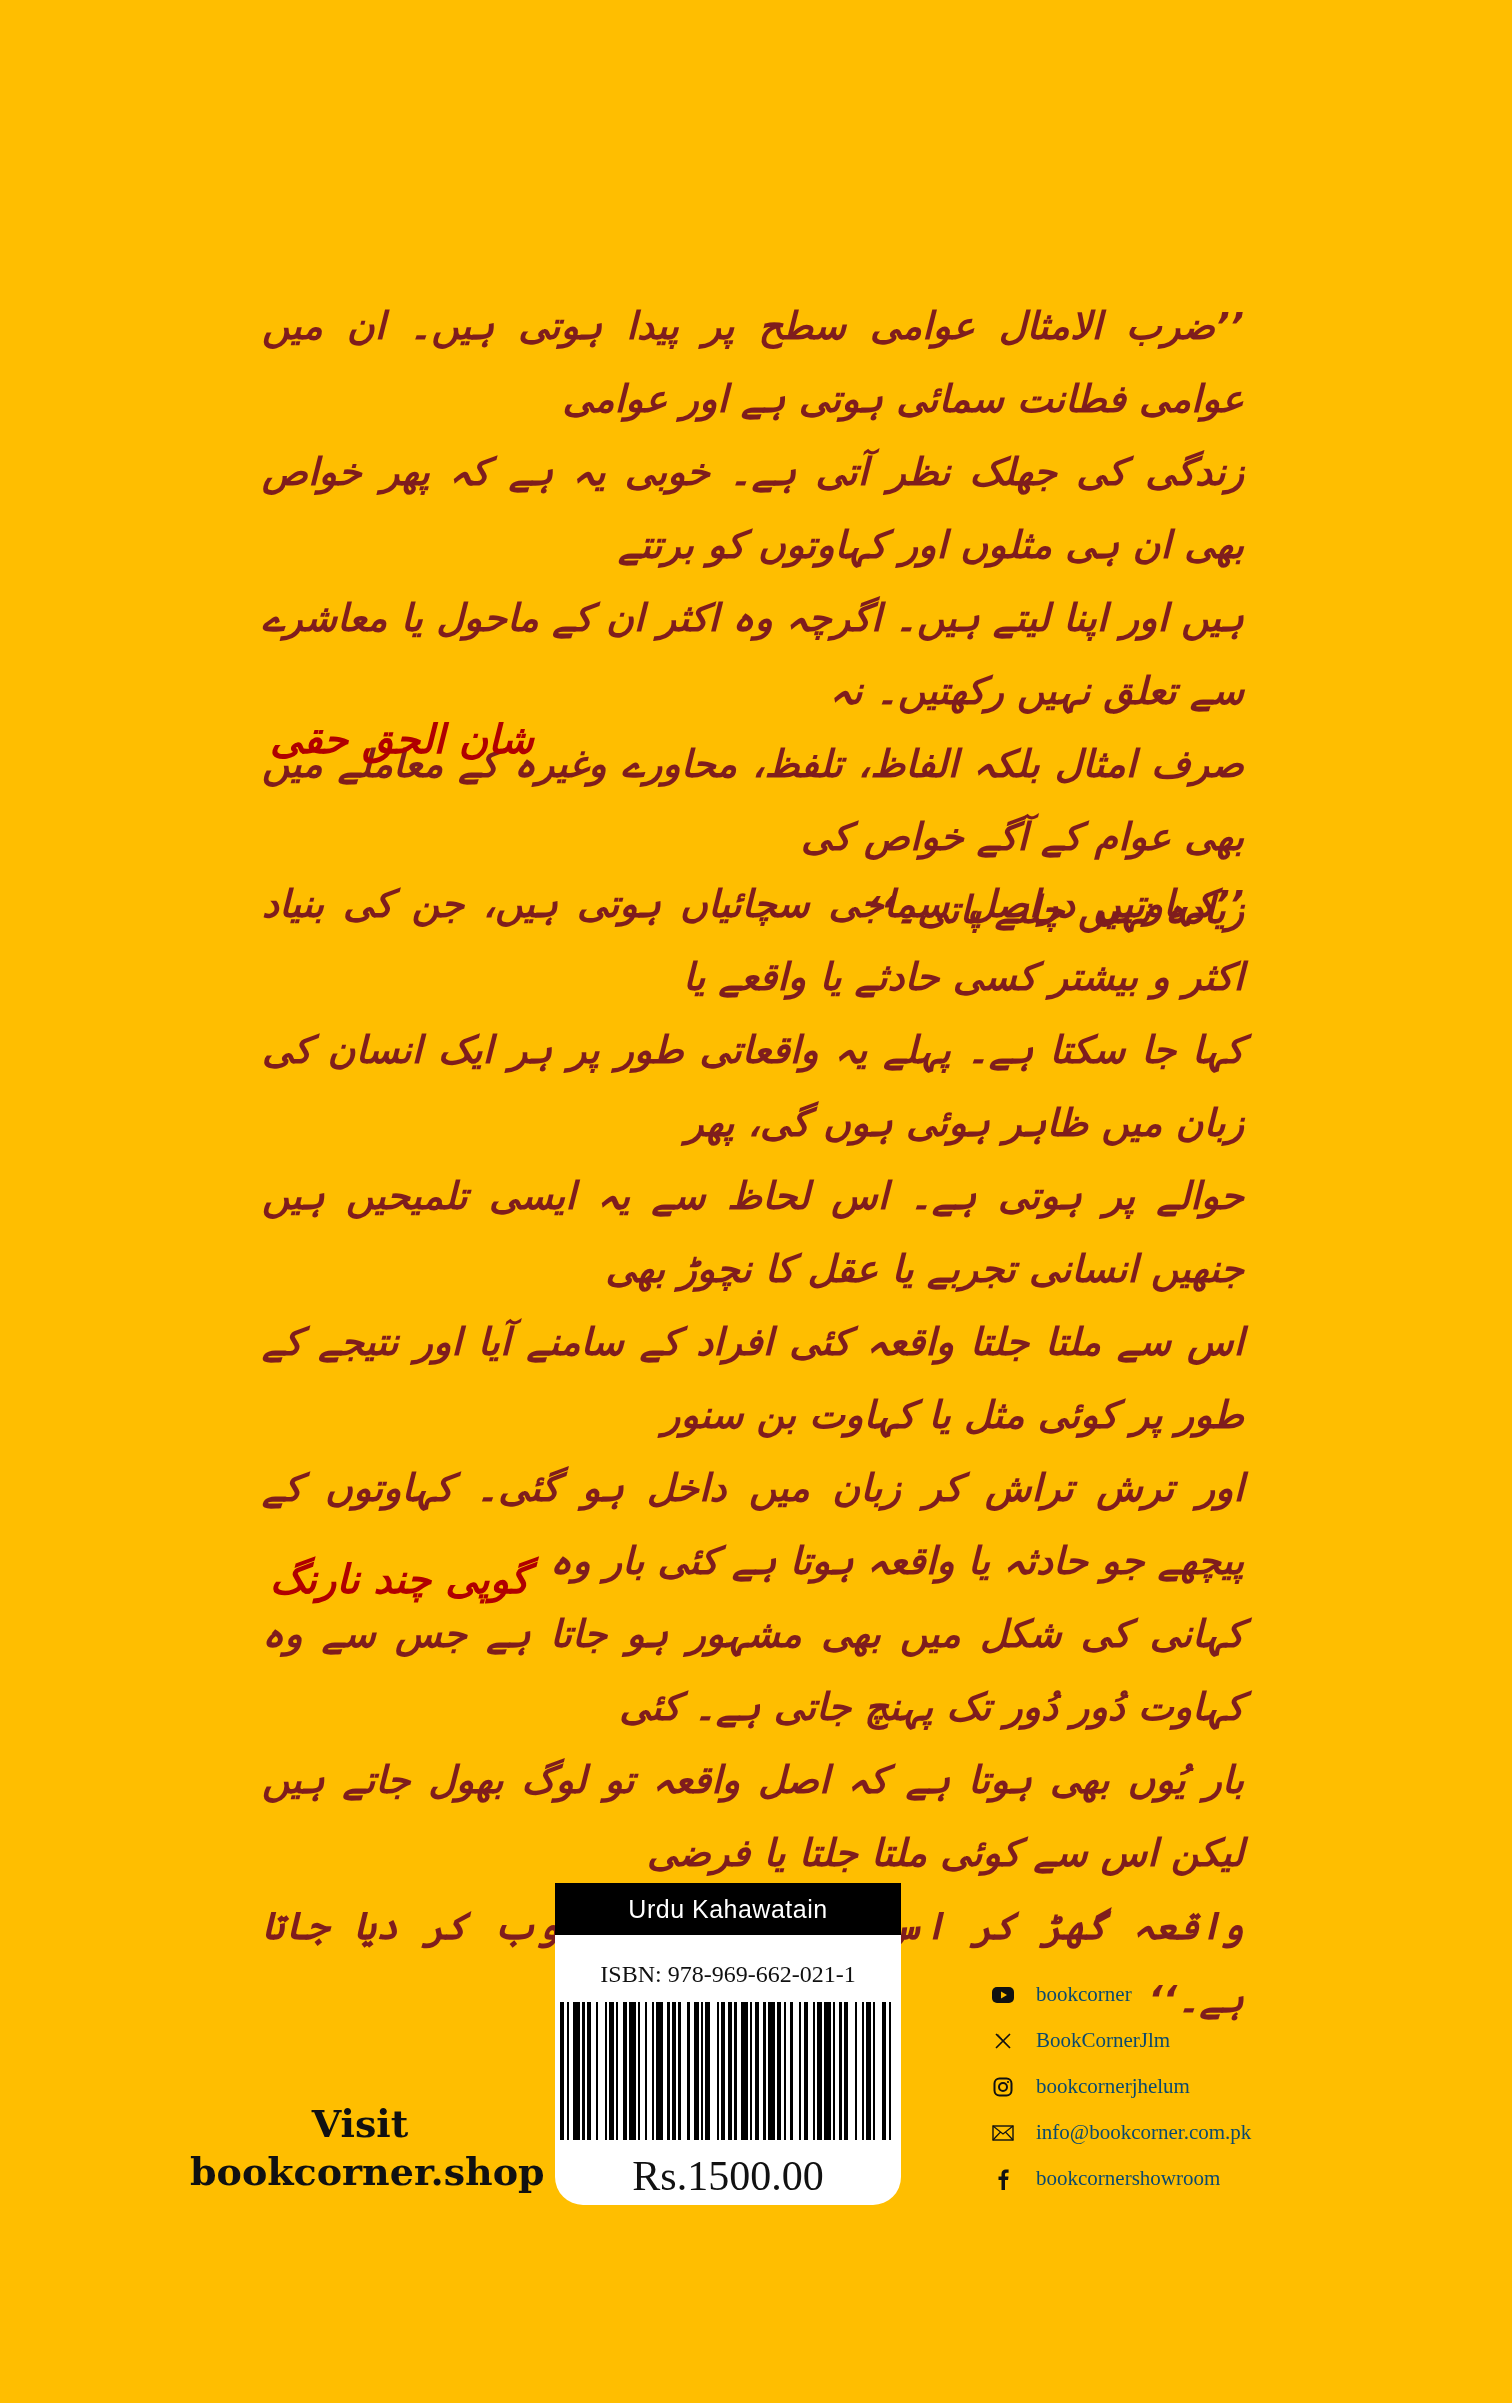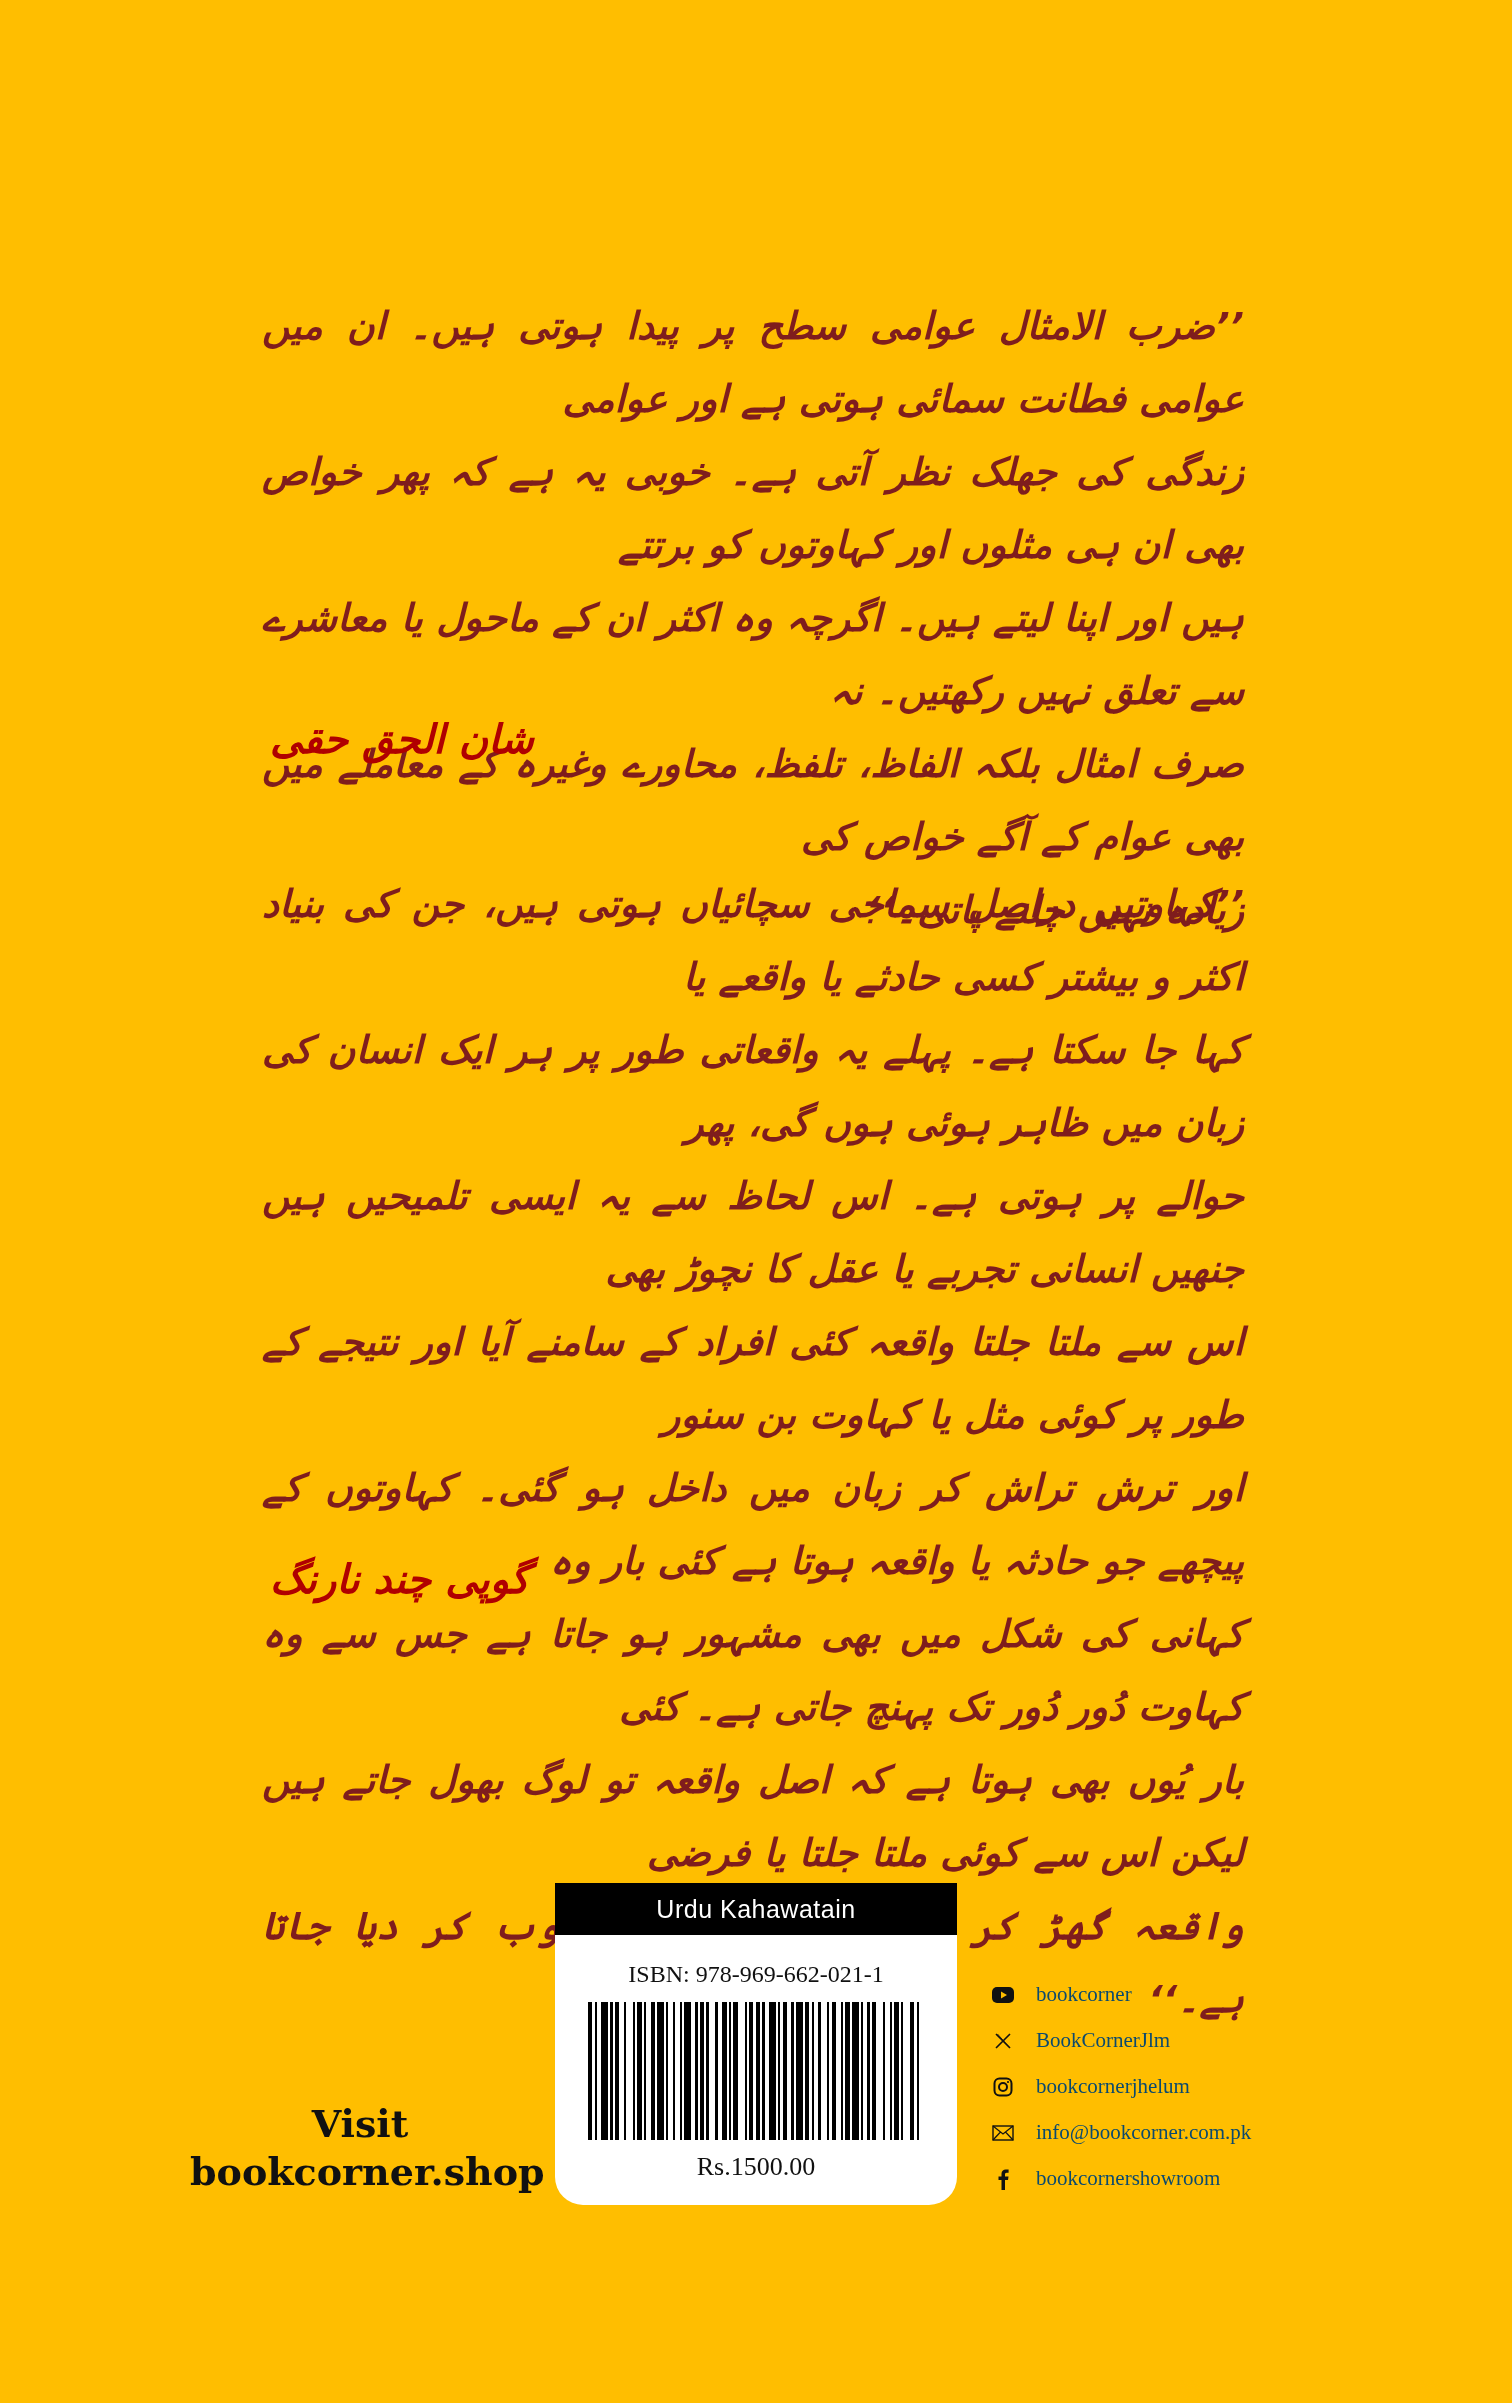--- a/index.html
+++ b/index.html
@@ -35,21 +35,21 @@
     font-weight: bold;
     font-style: italic;
     direction: rtl;
   }
   #author-1 { top: 715px; text-align: right; }
   #author-2 { top: 1555px; }
 
   .barcode-card {
     position: absolute;
     left: 555px; top: 1883px;
-    width: 402px; height: 322px;
+    width: 346px; height: 322px;
     background: #fff;
     border-radius: 0 0 28px 28px;
     overflow: hidden;
   }
   .barcode-title {
     height: 52px;
     background: #000;
     color: #fff;
     font-family: "Liberation Sans", sans-serif;
     font-size: 25px;
@@ -66,21 +66,21 @@
   }
   .bars {
     margin: 14px auto 0;
     width: 336px; height: 138px;
     display: flex; align-items: stretch;
   }
   .bars span { display: block; background: #000; }
   .price {
     text-align: center;
     font-family: "Liberation Serif", serif;
-    font-size: 26px;
+    font-size: 42px;
     margin-top: 12px;
     color: #111;
   }
 
   .visit {
     position: absolute;
     left: 190px; top: 2100px;
     width: 340px;
     text-align: center;
     font-family: "DejaVu Serif", serif;

